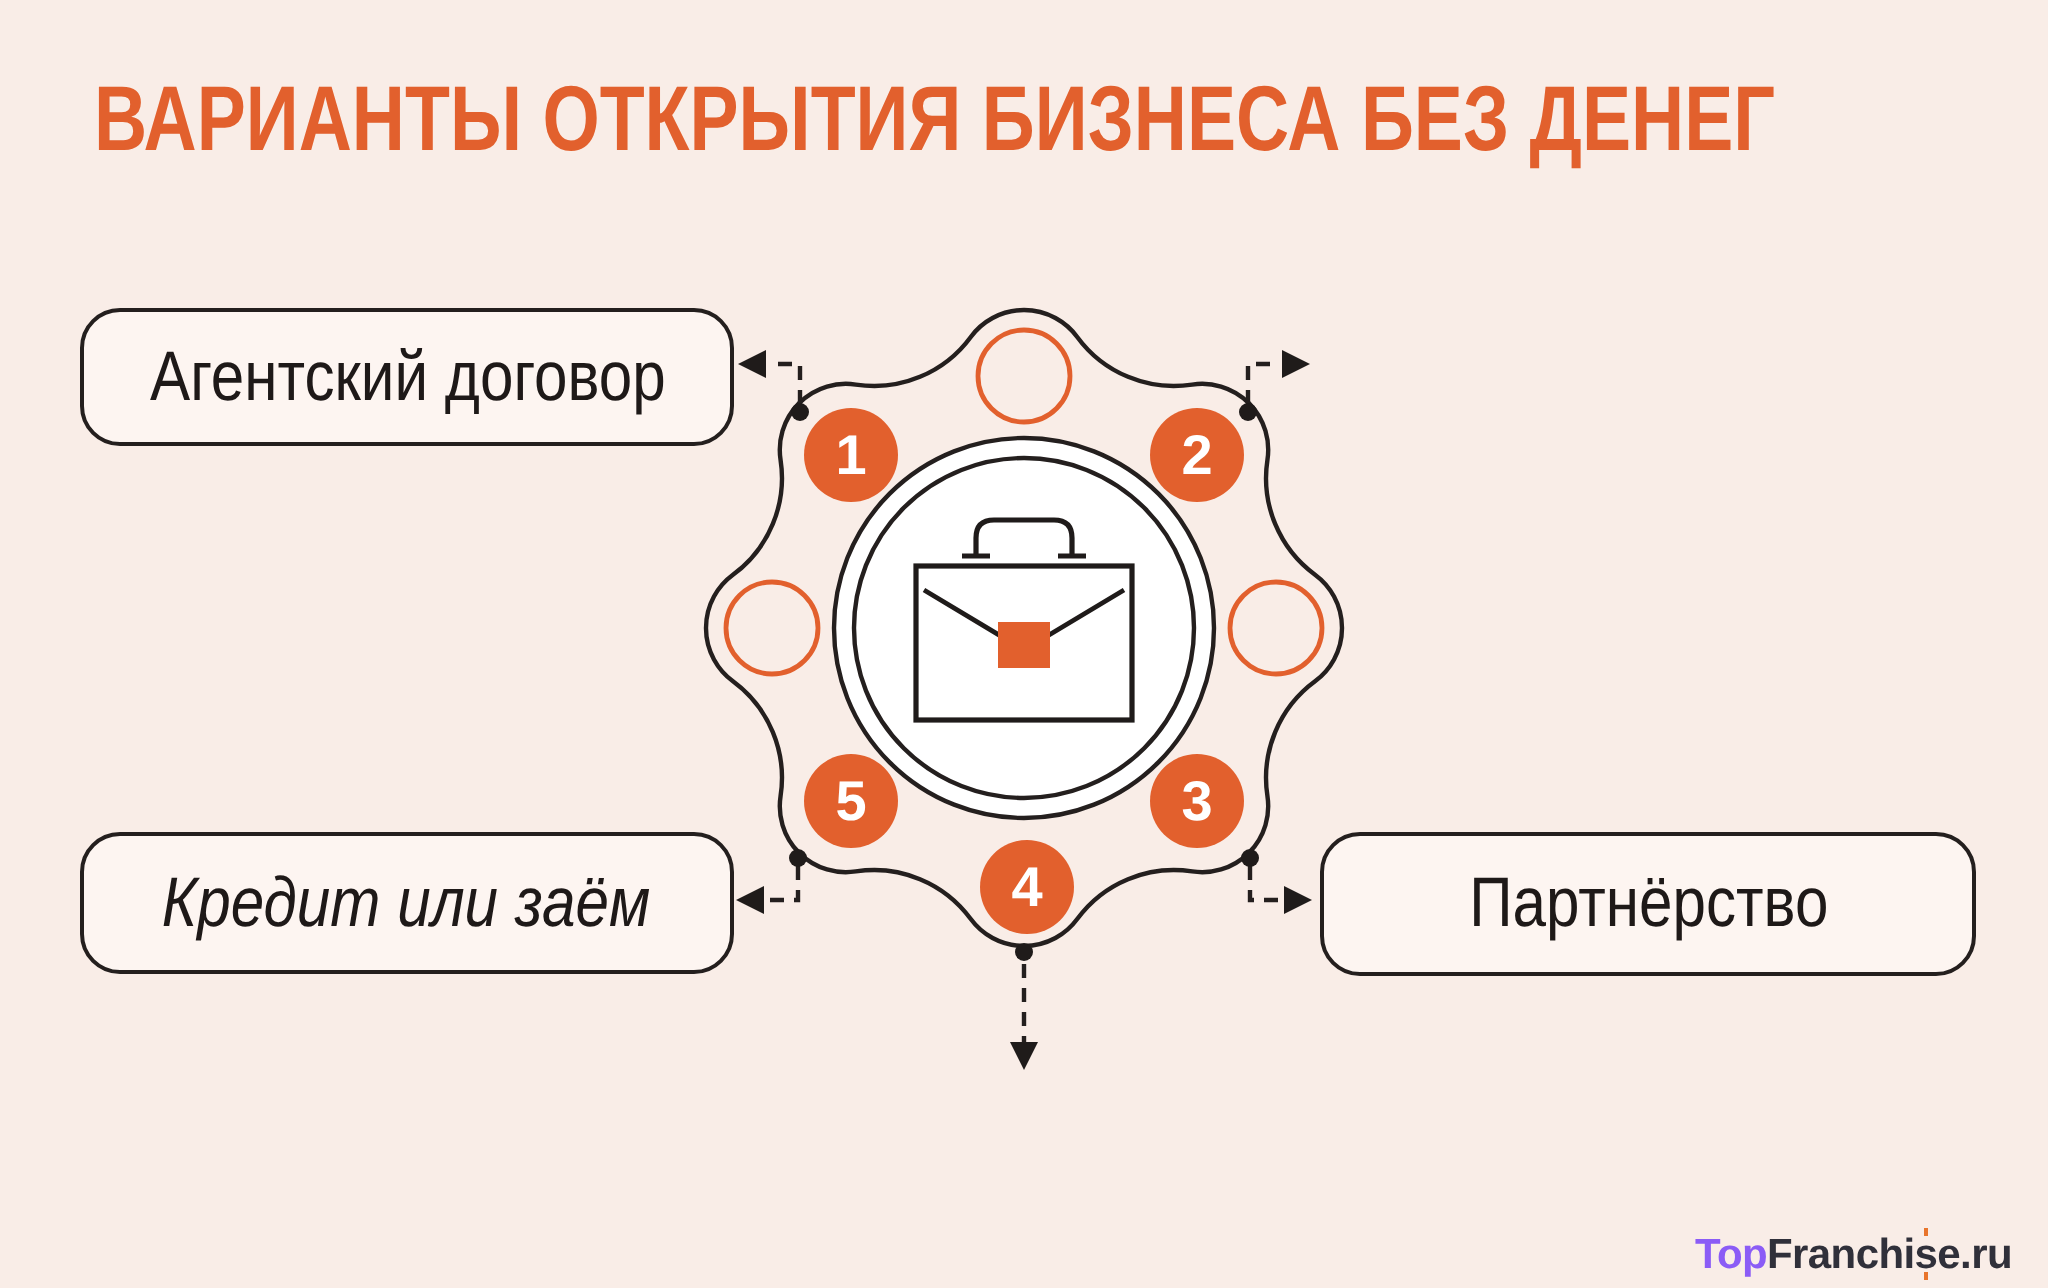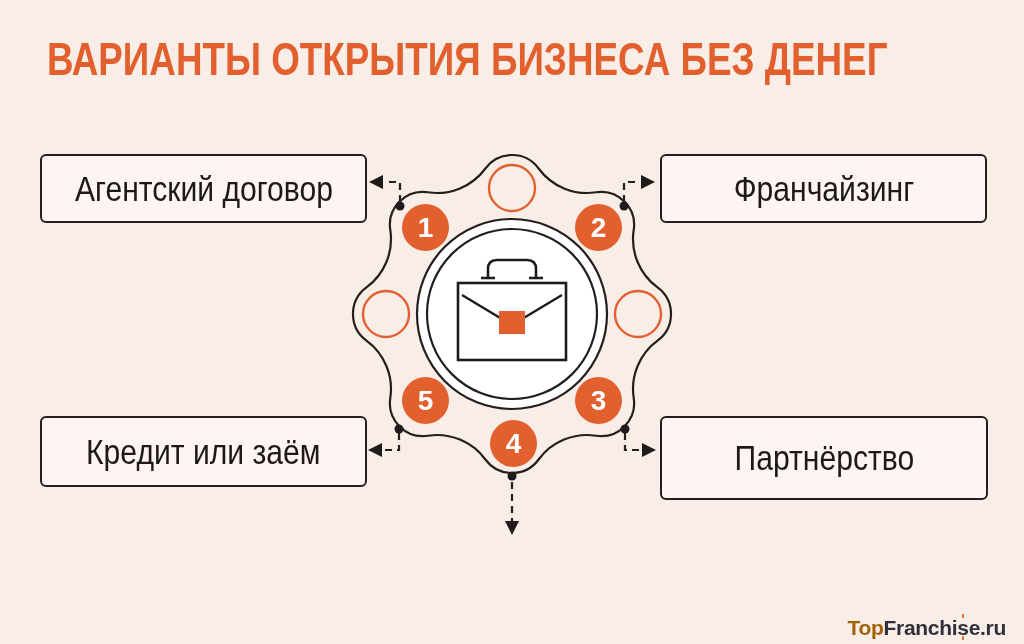--- a/index.html
+++ b/index.html
@@ -13,51 +13,51 @@
 
   .title{
     position:absolute;left:47px;top:20px;
     font-size:46px;font-weight:bold;color:#E2602D;
     letter-spacing:0px;white-space:nowrap;
     transform:scaleX(0.80);transform-origin:left top;
   }
 
   .node-box{
     position:absolute;box-sizing:border-box;
-    background:#FDF5F1;border:2px solid #241F1E;border-radius:6px;
+    background:#FDF5F1;border:2px solid #241F1E;border-radius:20px;
     display:flex;align-items:center;justify-content:center;
   }
   .node-box .label{
     font-size:35px;color:#1E1918;white-space:nowrap;
     transform:scaleX(0.86);transform-origin:center;
   }
   .box-agency    {left:40px;  top:142px; width:327px; height:69px;}
   .box-franchise {left:660px; top:142px; width:327px; height:69px;}
-  .box-credit    {left:40px;  top:404px; width:327px; height:71px;}
-  .box-partner   {left:660px; top:404px; width:328px; height:84px;}
+  .box-credit    {left:40px;  top:404px; width:327px; height:71px;font-style:italic;}
+  .box-partner   {left:660px; top:404px; width:328px; height:72px;}
   .box-crowd     {left:351px; top:528px; width:326px; height:68px;}
 
   .badge{
     position:absolute;width:47px;height:47px;border-radius:50%;
     background:#E2602D;color:#FFFFFF;
     display:flex;align-items:center;justify-content:center;
     font-size:28px;font-weight:bold;
   }
   .badge-1{left:402px;top:192px;}
   .badge-2{left:575px;top:192px;}
   .badge-3{left:575px;top:365px;}
   .badge-4{left:490px;top:408px;}
   .badge-5{left:402px;top:365px;}
 
   .logo{
     position:absolute;right:18px;top:604px;
     font-size:21px;font-weight:bold;color:#30303A;
     letter-spacing:-0.3px;white-space:nowrap;
   }
-  .logo .orange{color:#a16207;}
+  .logo .orange{color:#8b5cf6;}
   .logo .sdollar{position:relative;display:inline-block;}
   .logo .sdollar::before{
     content:"";position:absolute;left:50%;top:-2px;margin-left:-1px;
     width:2px;height:4px;background:#E8742B;
   }
   .logo .sdollar::after{
     content:"";position:absolute;left:50%;bottom:0px;margin-left:-1px;
     width:2px;height:4px;background:#E8742B;
   }
 </style>
@@ -124,23 +124,20 @@
       <circle cx="625" cy="417" r="4.5"></circle>
       <circle cx="512" cy="464" r="4.5"></circle>
     </g>
   </svg>
 
   <div class="title">ВАРИАНТЫ ОТКРЫТИЯ БИЗНЕСА БЕЗ ДЕНЕГ</div>
 
   <div class="node-box box-agency">
     <span class="label">Агентский договор</span>
   </div>
-  <div class="node-box box-franchise">
-    <span class="label">Франчайзинг</span>
-  </div>
   <div class="node-box box-partner">
     <span class="label">Партнёрство</span>
   </div>
   <div class="node-box box-credit">
     <span class="label">Кредит или заём</span>
   </div>
 
   <div class="badge badge-1">1</div>
   <div class="badge badge-2">2</div>
   <div class="badge badge-3">3</div>

